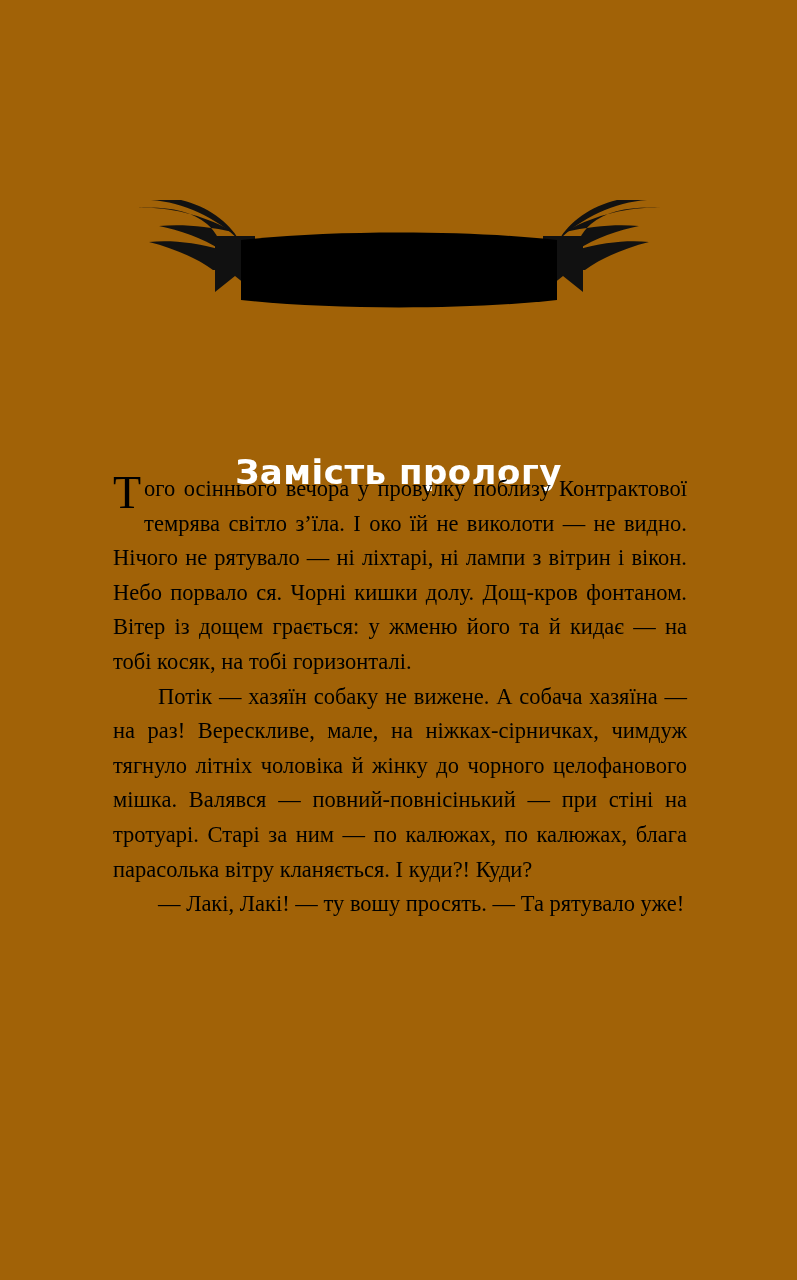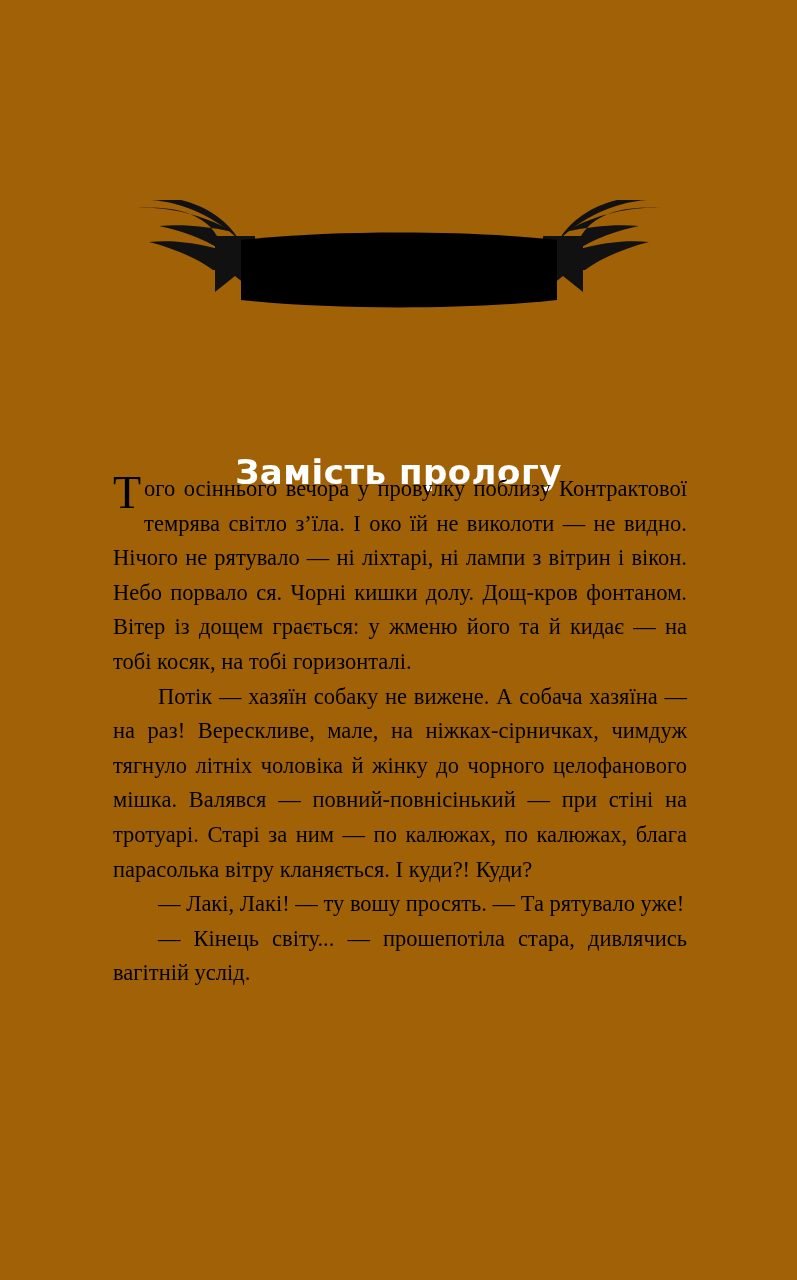--- a/index.html
+++ b/index.html
@@ -96,16 +96,15 @@
 
       <path d="M112 44 C200 34 340 34 428 44 L428 104 C340 114 200 114 112 104 Z" fill="#000000"></path>
     </svg>
     <div class="banner-title">Замість прологу</div>
   </div>
 
   <div class="body-text">
     <p class="first">Того осіннього вечора у провулку поблизу Контрактової темрява світло з’їла. І око їй не виколоти — не видно. Нічого не рятувало — ні ліхтарі, ні лампи з вітрин і вікон. Небо порвало ся. Чорні кишки долу. Дощ-кров фонтаном. Вітер із дощем грається: у жменю його та й кидає — на тобі косяк, на тобі горизонталі.</p>
     <p>Потік — хазяїн собаку не вижене. А собача хазяїна — на раз! Верескливе, мале, на ніжках-сірничках, чимдуж тягнуло літніх чоловіка й жінку до чорного целофанового мішка. Валявся — повний-повнісінький — при стіні на тротуарі. Старі за ним — по калюжах, по калюжах, блага парасолька вітру кланяється. І куди?! Куди?</p>
     <p>— Лакі, Лакі! — ту вошу просять. — Та рятувало уже!</p>
-    <p>— Кінець світу... — прошепотіла стара, дивлячись вагітній услід.</p>
   </div>
 
 </div>
 
 </body></html>

